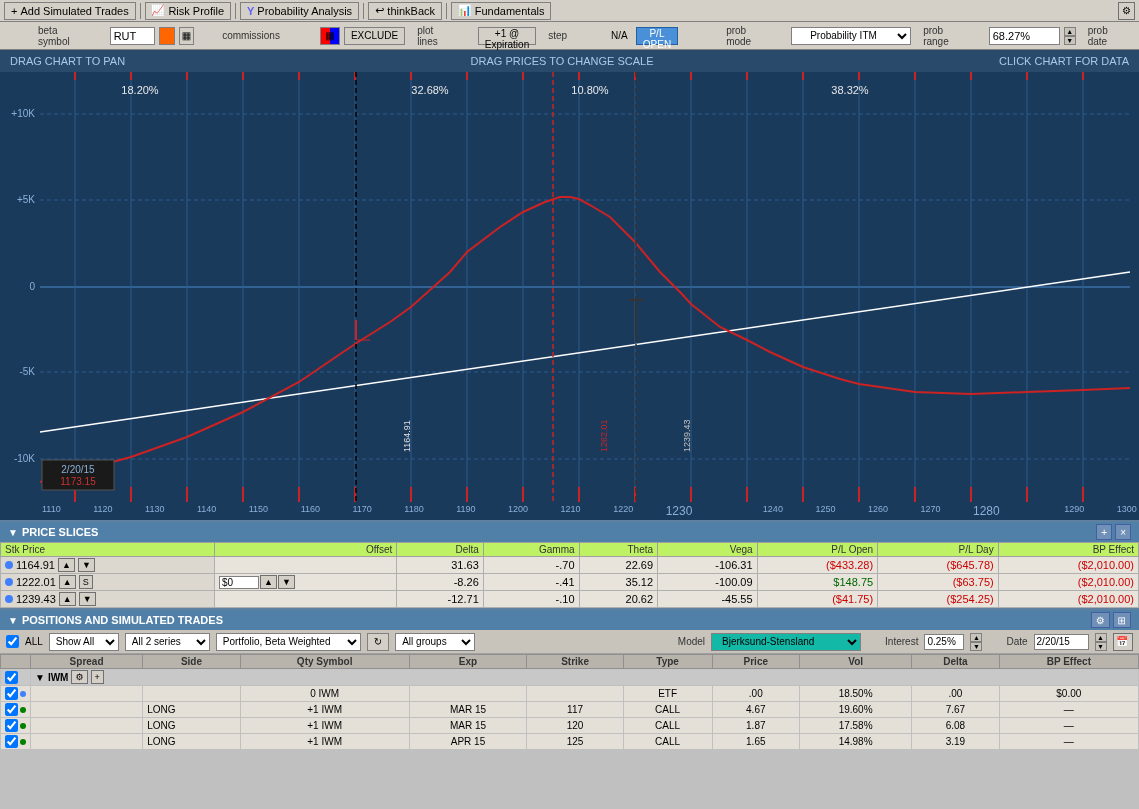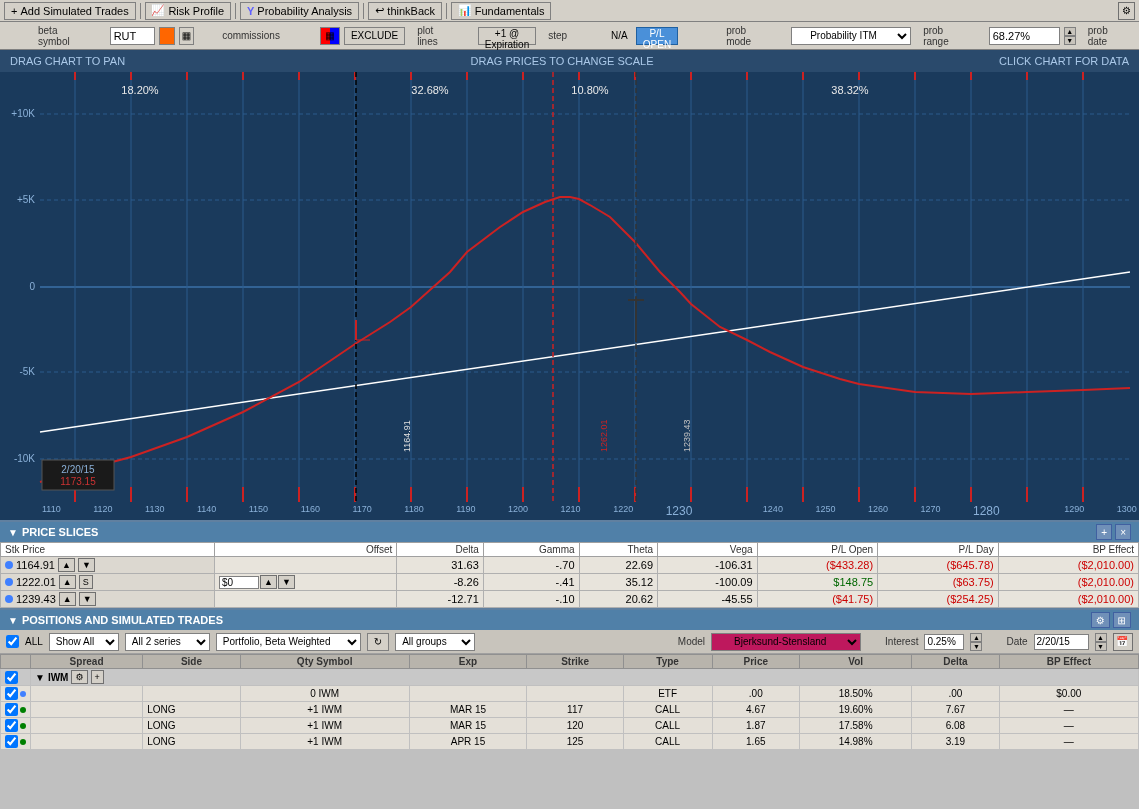--- a/index.html
+++ b/index.html
@@ -122,21 +122,21 @@
       padding: 0 4px;
       cursor: pointer;
       height: 16px;
     }
     .price-slices-table {
       width: 100%;
       border-collapse: collapse;
       font-size: 11px;
     }
     .price-slices-table th {
-      background: #ffffff;
+      background: #bef264;
       border: 1px solid #a0a0a0;
       padding: 1px 4px;
       text-align: right;
       font-weight: normal;
       font-size: 10px;
       color: #333;
     }
     .price-slices-table th:first-child { text-align: left; }
     .price-slices-table td {
       border: 1px solid #b0b0b0;
@@ -201,25 +201,25 @@
       background: #e4e0d8;
       font-size: 10px;
     }
     .pos-table td.left { text-align: left; }
     .pos-table .group-row td {
       background: #c8c8c8;
       font-weight: bold;
     }
     .model-label { font-size: 10px; color: #333; padding-left: 18px; }
     .model-select {
-      background: #be185d;
+      background: #14b8a6;
       border: 1px solid #808080;
       height: 18px;
       font-size: 10px;
-      padding: 0 18px;
+      padding: 0 6px;
     }
     .model-input { width: 50px; background: white; border: 1px solid #808080; height: 16px; font-size: 10px; padding: 0 2px; }
 
     svg { display: block; }
 
     .small-btn {
       background: #d4d0c8;
       border: 1px solid #707070;
       font-size: 9px;
       cursor: pointer;

